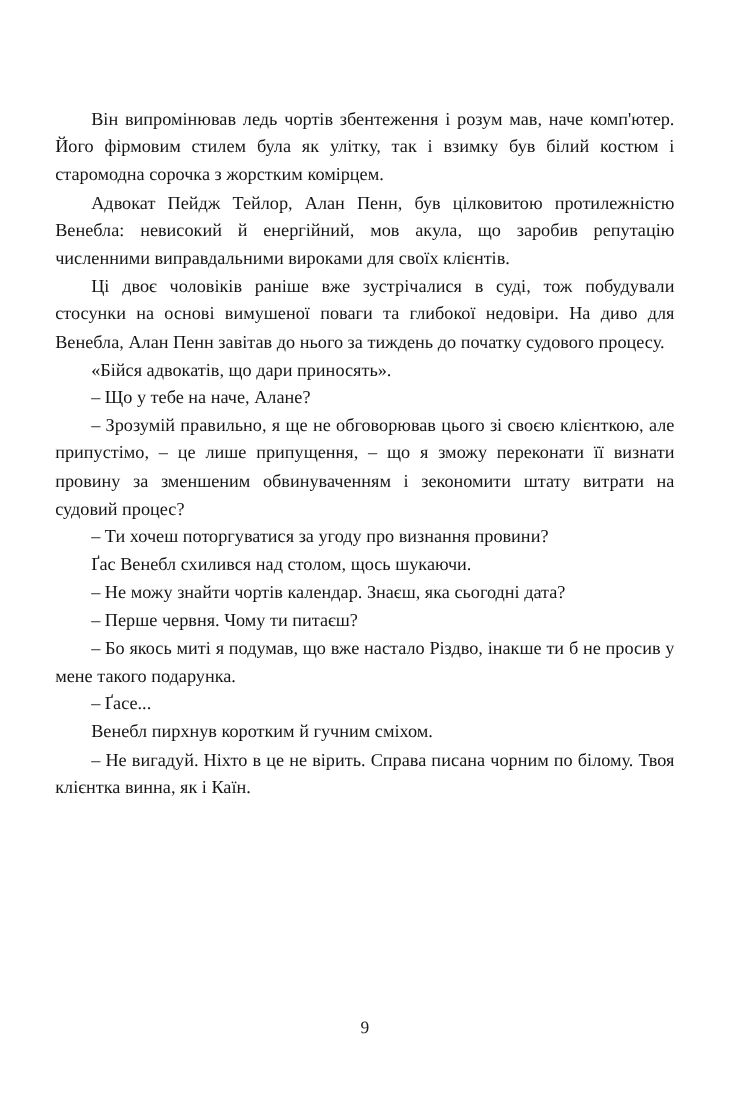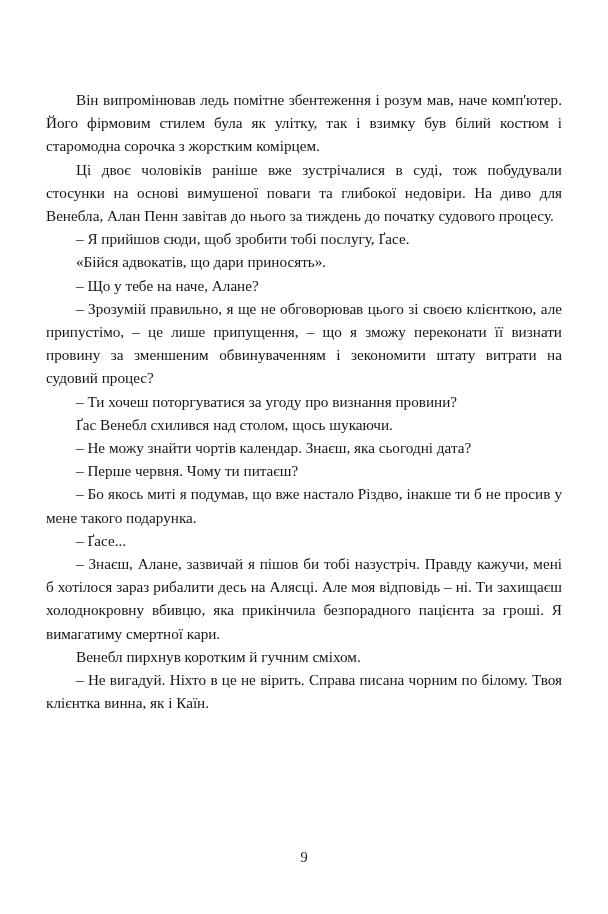--- a/index.html
+++ b/index.html
@@ -45,30 +45,29 @@
     text-align: center;
     font-size: 14.5px;
     color: #1a1a1a;
   }
 </style>
 </head>
 <body>
 
 <div class="page">
   <div class="body-text">
-    <p>Він випромінював ледь помітне збентеження і розум мав, наче комп'ютер. Його фірмовим стилем була як улітку, так і взимку був білий костюм і старомодна сорочка з жорстким комірцем.</p>
+    <p>Він випромінював ледь чортів збентеження і розум мав, наче комп'ютер. Його фірмовим стилем була як улітку, так і взимку був білий костюм і старомодна сорочка з жорстким комірцем.</p>
+    <p>Адвокат Пейдж Тейлор, Алан Пенн, був цілковитою протилежністю Венебла: невисокий й енергійний, мов акула, що заробив репутацію численними виправдальними вироками для своїх клієнтів.</p>
     <p>Ці двоє чоловіків раніше вже зустрічалися в суді, тож побудували стосунки на основі вимушеної поваги та глибокої недовіри. На диво для Венебла, Алан Пенн завітав до нього за тиждень до початку судового процесу.</p>
-    <p>– Я прийшов сюди, щоб зробити тобі послугу, Ґасе.</p>
     <p>«Бійся адвокатів, що дари приносять».</p>
     <p>– Що у тебе на наче, Алане?</p>
     <p>– Зрозумій правильно, я ще не обговорював цього зі своєю клієнткою, але припустімо, – це лише припущення, – що я зможу переконати її визнати провину за зменшеним обвинуваченням і зекономити штату витрати на судовий процес?</p>
     <p>– Ти хочеш поторгуватися за угоду про визнання провини?</p>
     <p>Ґас Венебл схилився над столом, щось шукаючи.</p>
     <p>– Не можу знайти чортів календар. Знаєш, яка сьогодні дата?</p>
     <p>– Перше червня. Чому ти питаєш?</p>
     <p>– Бо якось миті я подумав, що вже настало Різдво, інакше ти б не просив у мене такого подарунка.</p>
     <p>– Ґасе...</p>
-    <p>– Знаєш, Алане, зазвичай я пішов би тобі назустріч. Правду кажучи, мені б хотілося зараз рибалити десь на Алясці. Але моя відповідь – ні. Ти захищаєш холоднокровну вбивцю, яка прикінчила безпорадного пацієнта за гроші. Я вимагатиму смертної кари.</p>
     <p>Венебл пирхнув коротким й гучним сміхом.</p>
     <p>– Не вигадуй. Ніхто в це не вірить. Справа писана чорним по білому. Твоя клієнтка винна, як і Каїн.</p>
   </div>
   <div class="page-number">9</div>
 </div>
 
 </body></html>

